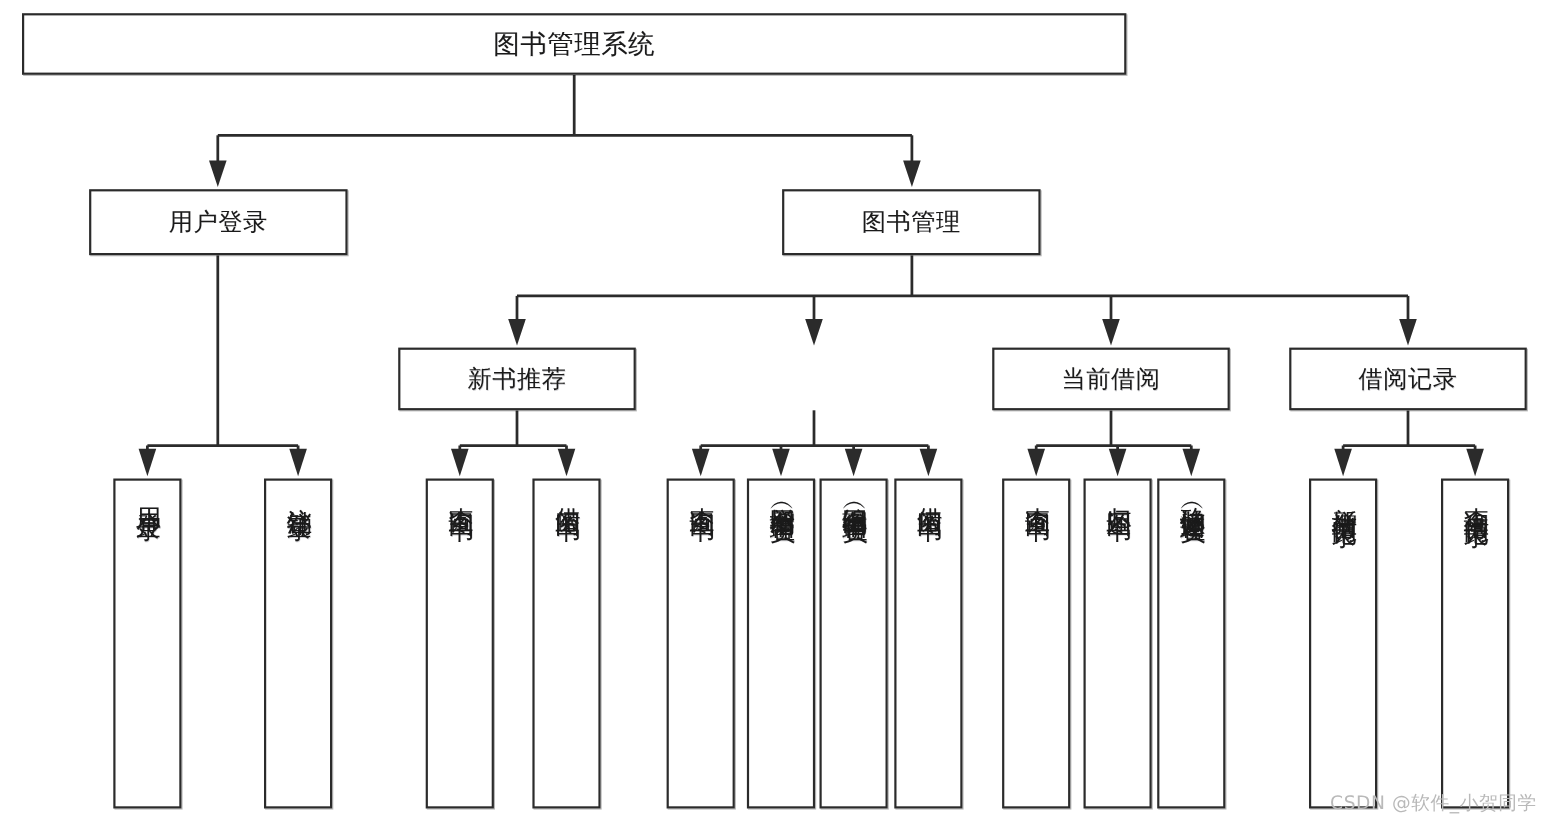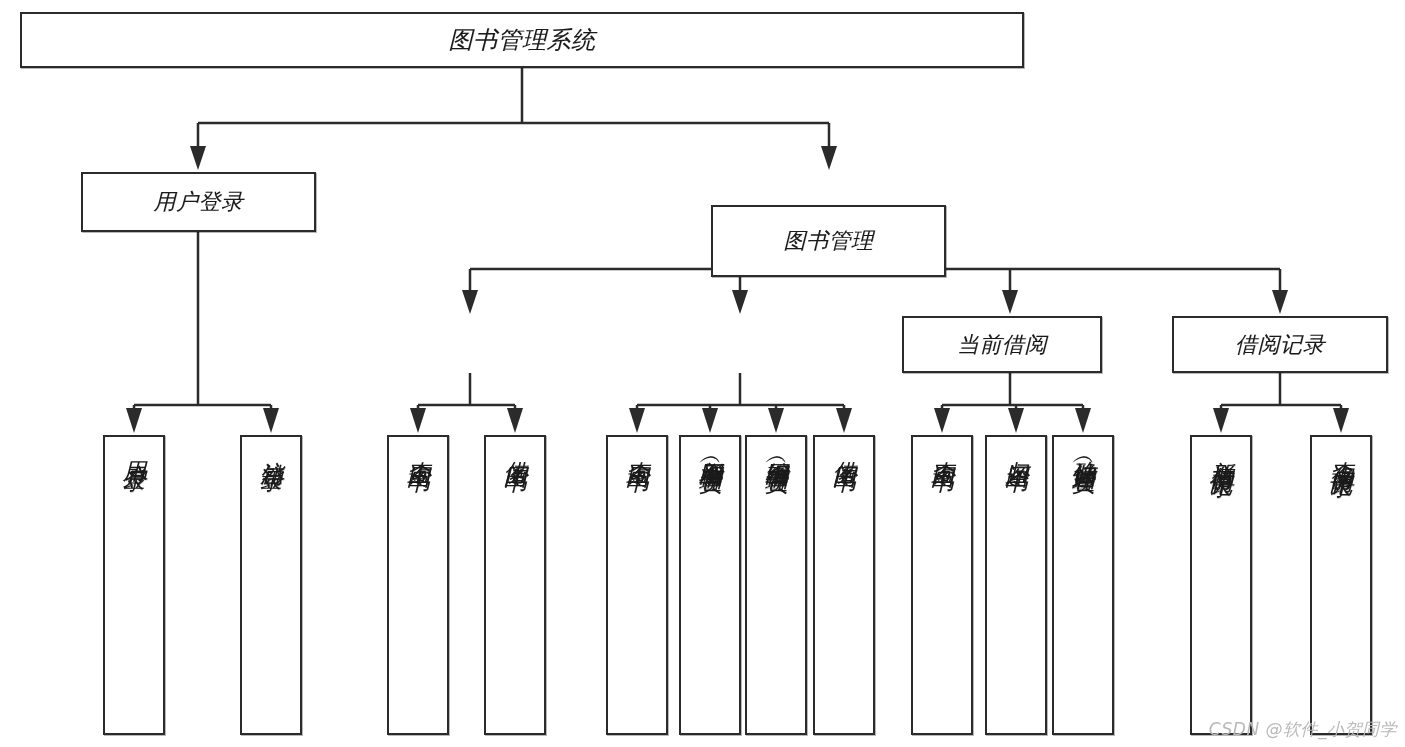--- a/index.html
+++ b/index.html
@@ -13,21 +13,20 @@
     position: relative;
     overflow: hidden;
     font-family: "DejaVu Sans", "Liberation Sans", sans-serif;
   }
   #diagram-root {
     position: absolute;
     left: 0;
     top: 0;
     width: 1405px;
     height: 747px;
-    font-style: italic;
   }
   
   .node {
     position: absolute;
     box-sizing: border-box;
     background: #ffffff;
     border: 2.5px solid #2b2b2b;
     box-shadow: 1px 1px 0 rgba(0,0,0,0.28);
     display: flex;
     align-items: center;
@@ -172,25 +171,28 @@
     </g>
   </svg>
 
   <div class="node level-1" style="left:20px; top:12px; width:1004px; height:56px;">
     <span class="node-label">图书管理系统</span>
   </div>
 
   <div class="node level-2" style="left:81px; top:172px; width:235px; height:60px;">
     <span class="node-label">用户登录</span>
   </div>
-  <div class="node level-2" style="left:711px; top:172px; width:235px; height:72px;margin-top:33px;">
+  <div class="node level-2" style="left:711px; top:172px; width:235px; height:60px;">
     <span class="node-label">图书管理</span>
   </div>
 
-  <div class="node level-3" style="left:902px; top:316px; width:200px; height:57px;">
+  <div class="node level-3" style="left:362px; top:316px; width:216px; height:57px;">
+    <span class="node-label">新书推荐</span>
+  </div>
+  <div class="node level-3" style="left:902px; top:316px; width:216px; height:57px;">
     <span class="node-label">当前借阅</span>
   </div>
   <div class="node level-3" style="left:1172px; top:316px; width:216px; height:57px;align-items:center;">
     <span class="node-label">借阅记录</span>
   </div>
 
   <div class="node leaf" style="left:103px; top:435px; width:62px; height:300px;">
     <span class="node-label">用户登录</span>
   </div>
   <div class="node leaf" style="left:240px; top:435px; width:62px; height:300px;">

